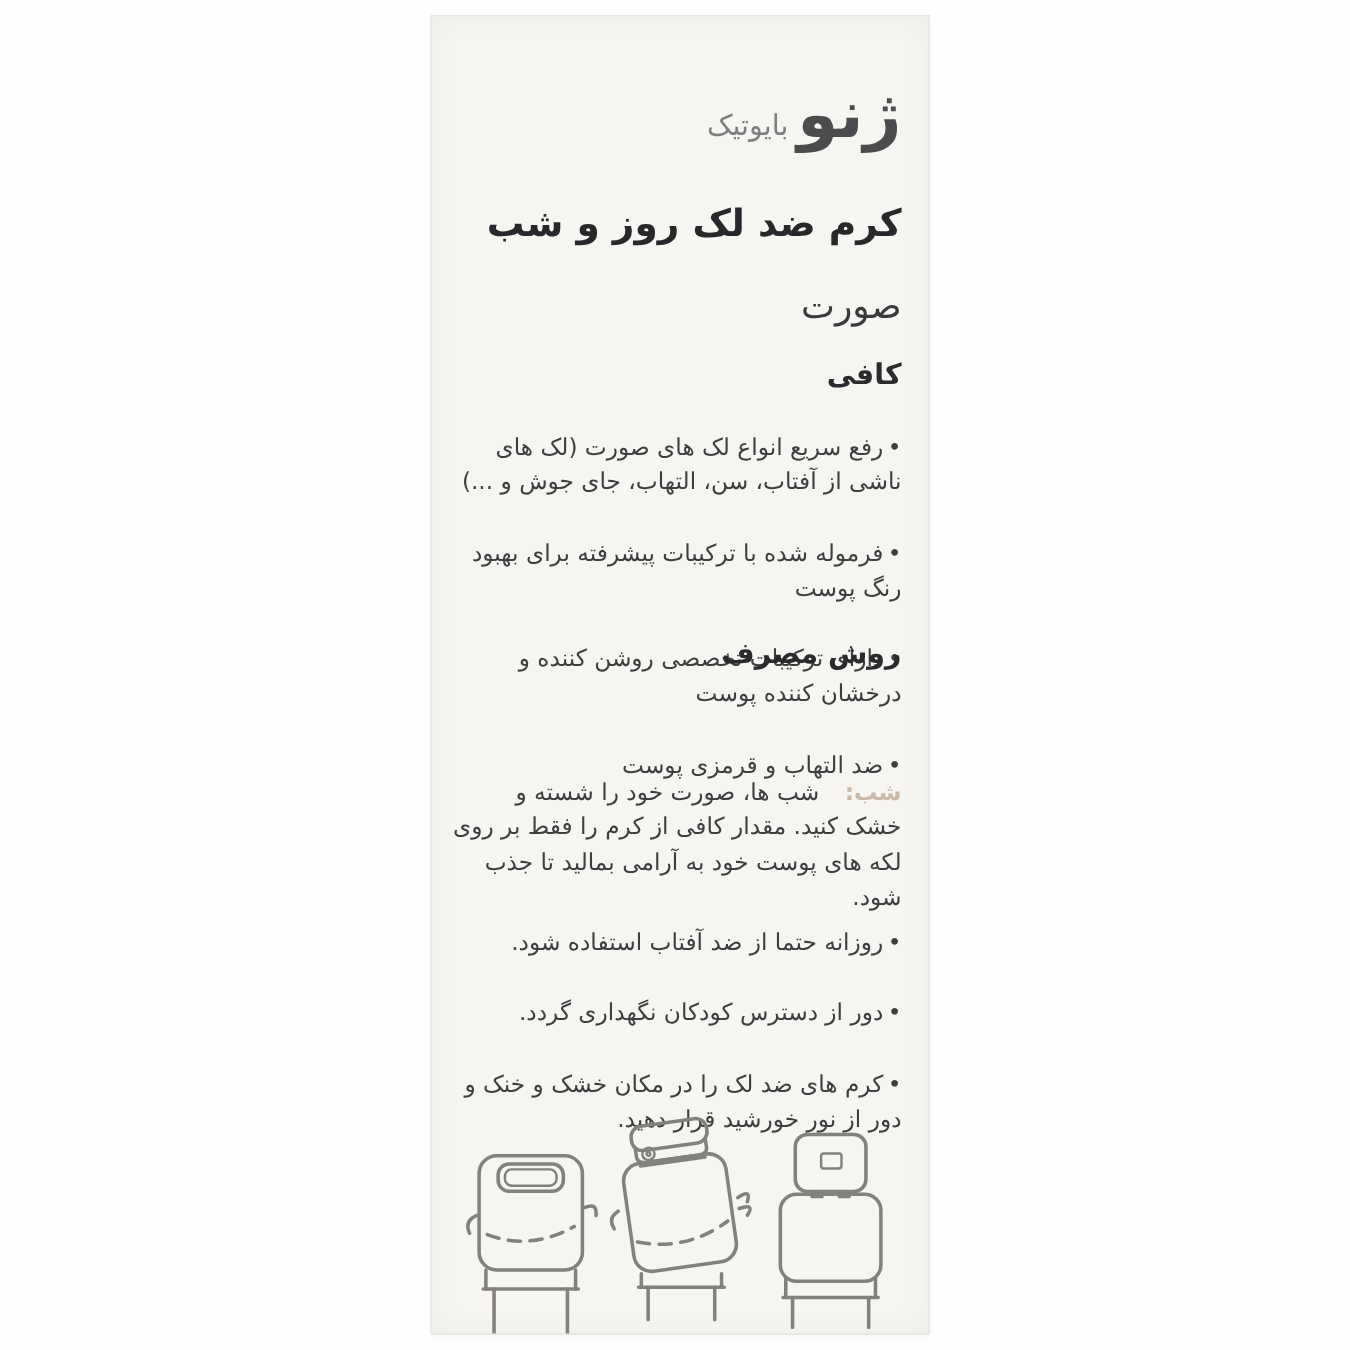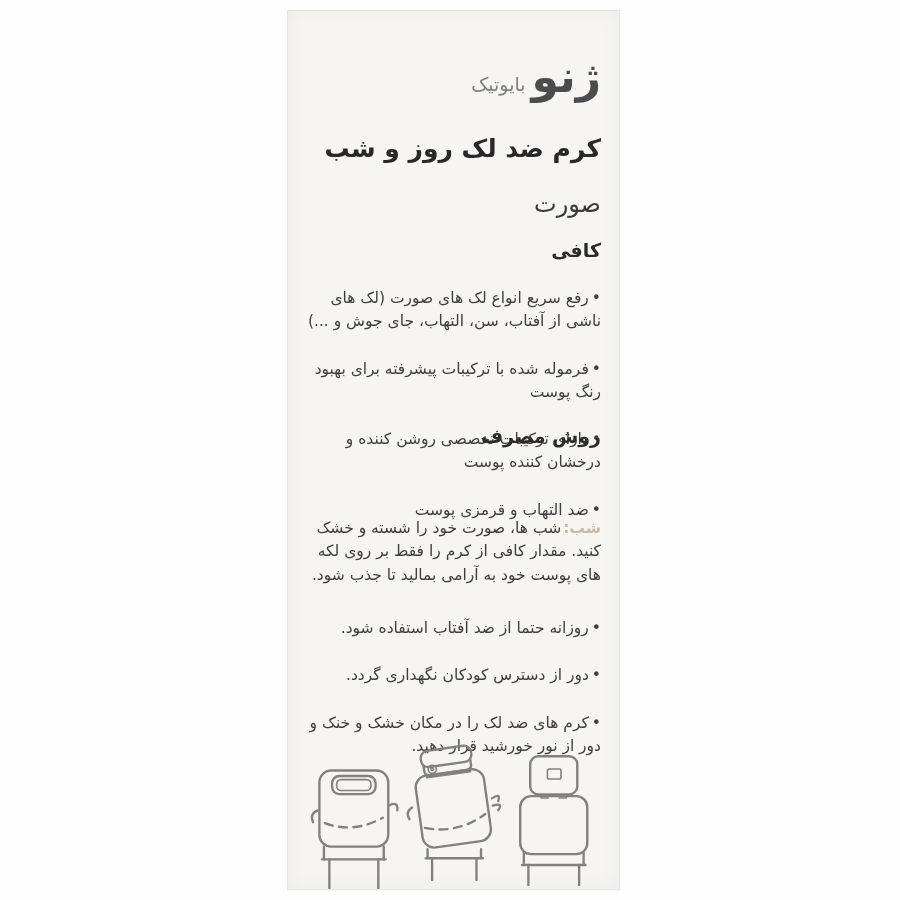--- a/index.html
+++ b/index.html
@@ -34,21 +34,21 @@
   .usage-heading{top:414px;}
   
   .body-text{font-size:15.5px;color:#3e3e40;line-height:1.5;}
   ul.plain{list-style:none;margin:0;padding:0;}
   ul.plain li{margin-bottom:3px;margin-top:24px;}
   .bullet{margin-left:3px;}
   .benefits-list{top:252px;}
   .day-para{top:438px;}
   .night-para{top:506px;}
   .day-label{color:#e8743c;font-weight:bold;margin-left:4px;}
-  .night-label{color:#cbb9a7;font-weight:bold;margin-left:2px;}
+  .night-label{color:#cbb9a7;font-weight:bold;margin-left:17px;}
   .warnings-list{top:582px;}
   
   .illustrations{
     position:absolute;left:10px;right:10px;top:732px;height:140px;
     display:flex;direction:ltr;justify-content:space-between;align-items:flex-start;
     padding:0 6px;
   }
   .illustrations svg{width:100px;height:138px;display:block;}
   .ill-1{margin-top:12px;}
   .ill-2{margin-top:0px;}

